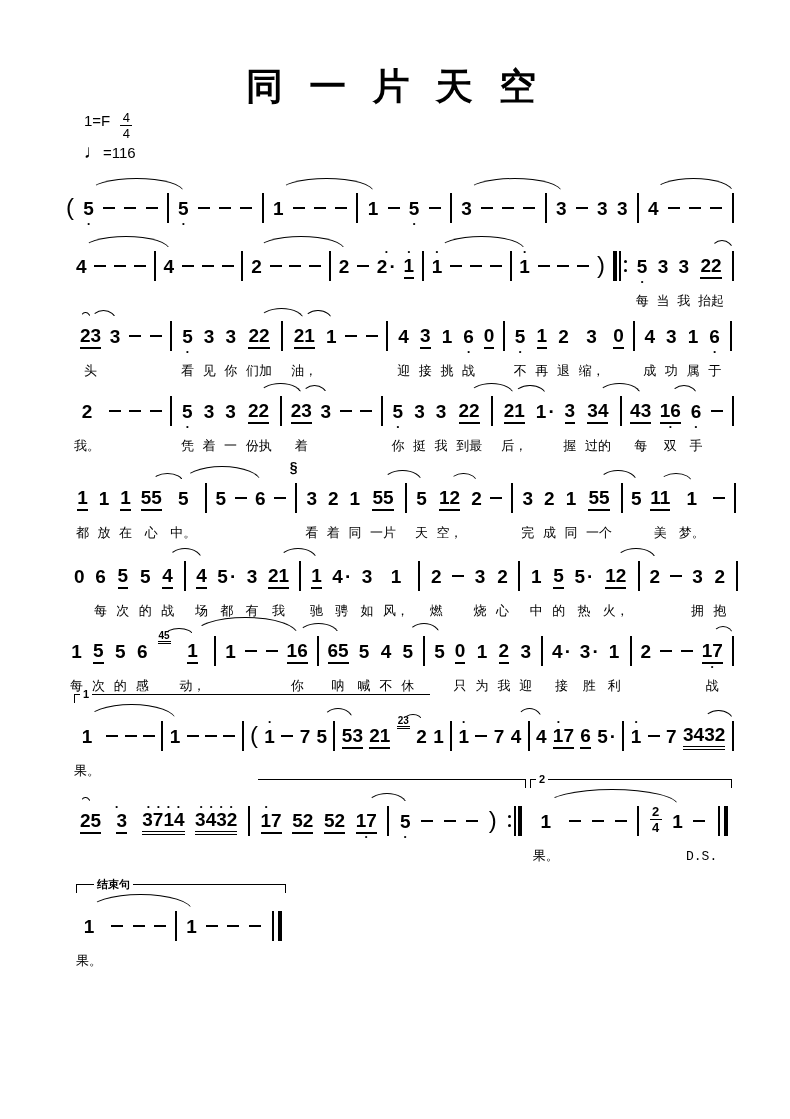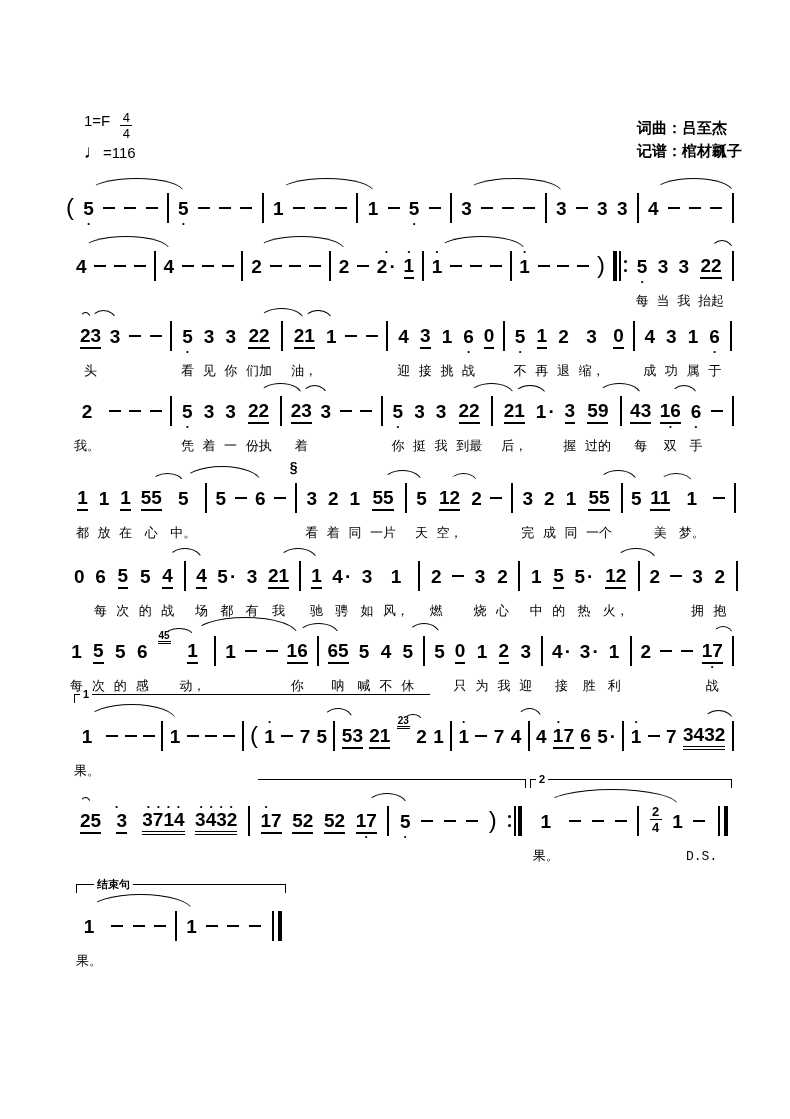--- a/index.html
+++ b/index.html
@@ -51,39 +51,36 @@
   .vbracket.rt{border-right:1.5px solid #000;}
   .vlabel{position:absolute;top:-31px;font-size:11px;font-weight:bold;
           background:#fff;padding:0 3px;line-height:14px;}
   .segno{position:absolute;top:-21px;left:-5px;font-size:14px;font-weight:bold;}
   .ds{position:absolute;font-family:"Liberation Mono",monospace;font-size:13px;top:46px;}
 </style>
 </head>
 <body>
 
 <div id="page">
+  <div class="title">同 一 片 天 空</div>
 
   <div class="keyblock">
     <div class="keyrow">
       <span>1=F</span>
       <span class="frac">
         <span>4</span>
         <span class="fracline"></span>
         <span>4</span>
       </span>
     </div>
     <div class="temporow">
       <span class="qnote">♩</span><span>=116</span>
     </div>
   </div>
 
-  <div class="credits">
-    <div>词曲：吕至杰</div>
-    <div>记谱：棺材瓤子</div>
-  </div>
 
   <div id="score">
       <div class="mline" style="left: 66px; top: 190px; width: 668px;">
         <div class="tok paren">(</div>
         <div class="tok">
           <div class="hirow">
             <span class="hcell"></span>
           </div>
           <div class="numrow">
             <span class="num">5</span>
@@ -897,21 +894,21 @@
           </div>
           <div class="lorow"></div>
           <div class="lyr">握</div>
         </div>
         <div class="tok">
           <div class="hirow">
             <span class="hcell"></span>
             <span class="hcell"></span>
           </div>
           <div class="numrow">
-            <span class="num u1">59</span>
+            <span class="num u1">34</span>
           </div>
           <div class="lorow"></div>
           <div class="lyr">过的</div>
         </div>
         <div class="tok" style="position: relative;">
           <div class="barline"></div>
         </div>
         <div class="tok">
           <div class="hirow">
             <span class="hcell"></span>

